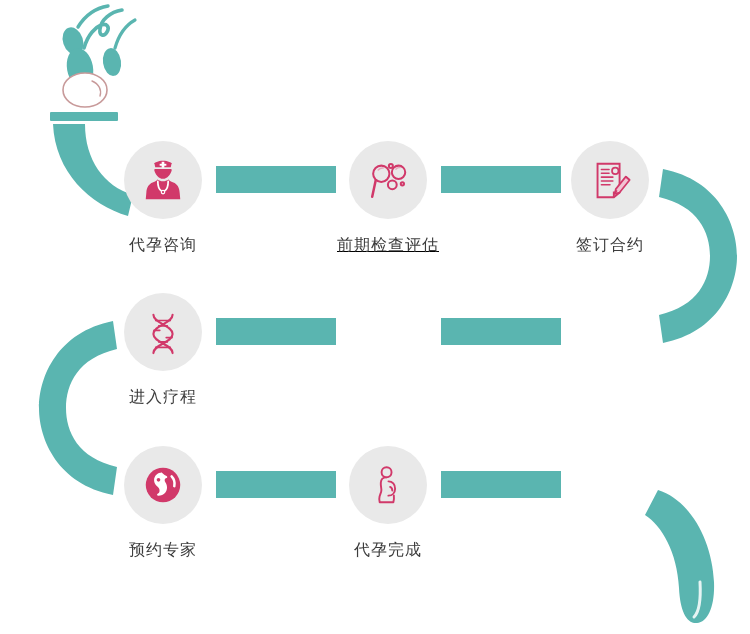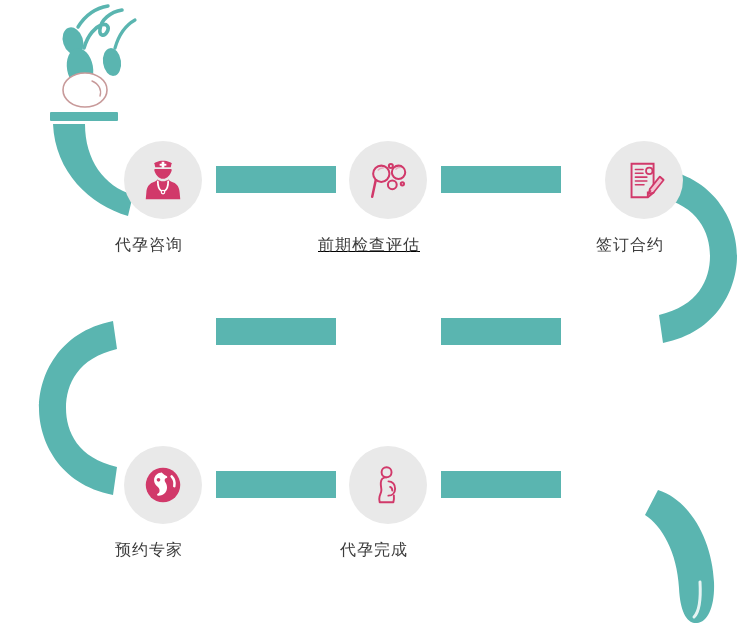--- a/index.html
+++ b/index.html
@@ -5,38 +5,38 @@
   html,body{margin:0;padding:0;}
   body{
     width:750px;height:634px;background:#ffffff;overflow:hidden;
     font-family:"DejaVu Sans","Liberation Sans",sans-serif;
     position:relative;
   }
   #stage{position:absolute;inset:0;width:750px;height:634px;}
   .layer{position:absolute;left:0;top:0;width:750px;height:634px;}
   svg{display:block;}
 
-  .node{position:absolute;width:96px;}
+  .node{position:absolute;width:96px;text-align:center;}
   .disc{
     width:78px;height:78px;border-radius:50%;
     background:#e9e9e9;margin:0 auto;
     display:flex;align-items:center;justify-content:center;
     position:relative;
   }
   .disc svg{width:46px;height:46px;}
   .label{
     margin-top:18px;font-size:16px;color:#3c3c3c;
     letter-spacing:1px;white-space:nowrap;line-height:1;
   }
   .node.r1{top:141px;}
   .node.r2{top:293px;}
   .node.r3{top:446px;}
   .node.c1{left:115px;}
   .node.c2{left:340px;}
-  .node.c3{left:596px;}
+  .node.c3{left:562px;}
   .node.wide{width:140px;margin-left:-22px;text-decoration:underline;}
 </style>
 </head>
 <body>
 
 <div id="stage">
 
   <svg class="layer" viewBox="0 0 750 634" width="750" height="634">
 
     <g>
@@ -157,20 +157,39 @@
         <g>
           <path d="M30 33.5 L40.5 20.5 L44.5 24 L34 37 L29 38.5 Z" fill="#f2c3d2" stroke="#d1396a" stroke-width="1.8" stroke-linejoin="round"></path>
           <path d="M40.5 20.5 L44.5 24" stroke="#d1396a" stroke-width="1.6"></path>
           <path d="M29 38.5 L31.2 34.8" stroke="#d1396a" stroke-width="1.5"></path>
         </g>
       </svg>
     </div>
     <div class="label">签订合约</div>
   </div>
 
+  <div class="node r2 c1">
+    <div class="disc">
+      <svg viewBox="0 0 48 48">
+        <g fill="none" stroke="#d1396a" stroke-width="2.2" stroke-linecap="round">
+          <path d="M14 6c0 9 20 11 20 20S14 37 14 46"></path>
+          <path d="M34 6c0 9-20 11-20 20s20 11 20 20"></path>
+        </g>
+        <g fill="none" stroke="#d1396a" stroke-width="1.8" stroke-linecap="round">
+          <path d="M16.4 12h15.2"></path>
+          <path d="M19.6 17.6h8.8"></path>
+          <path d="M19.6 34.4h8.8"></path>
+          <path d="M16.4 40h15.2"></path>
+          <path d="M14.6 22.2h6"></path>
+          <path d="M27.4 29.8h6"></path>
+        </g>
+      </svg>
+    </div>
+    <div class="label">进入疗程</div>
+  </div>
 
 
 
   <div class="node r3 c1">
     <div class="disc">
       <svg viewBox="0 0 48 48">
         <circle cx="24" cy="24" r="18" fill="#d1396a"></circle>
         <g fill="#fff">
           <path d="M23 11c-4.6 0-8.3 3.5-8.3 8 0 2.6 1.2 4.6 3.1 6.3 1.7 1.5 2.6 2.6 2.6 4.6 0 1.6-.8 2.6-2 3.3-1 .6-.6 2 .6 2 3 0 5.6-1.2 7.3-3.2 1.3-1.6 1.9-3.5 1.9-5.4 0-2.1-.7-3.6-1.6-5.1-.6-1-.9-1.7-.9-2.6 0-1.2.8-2 2-2.3 1-.3 1-1.7 0-2.1-1.5-.6-2.8-1.4-3.6-2.3-.7-.7-1.6-1.2-2.6-1.2h1.5z"></path>
           <circle cx="19.3" cy="18.6" r="1.9" fill="#d1396a"></circle>

